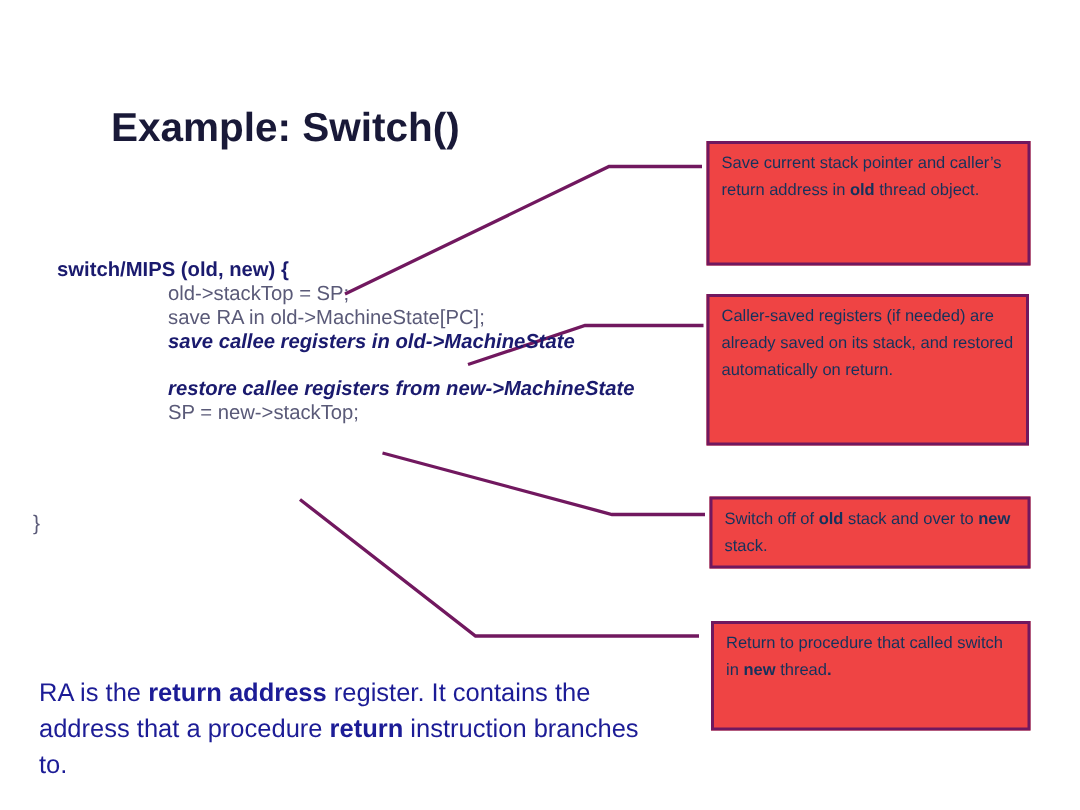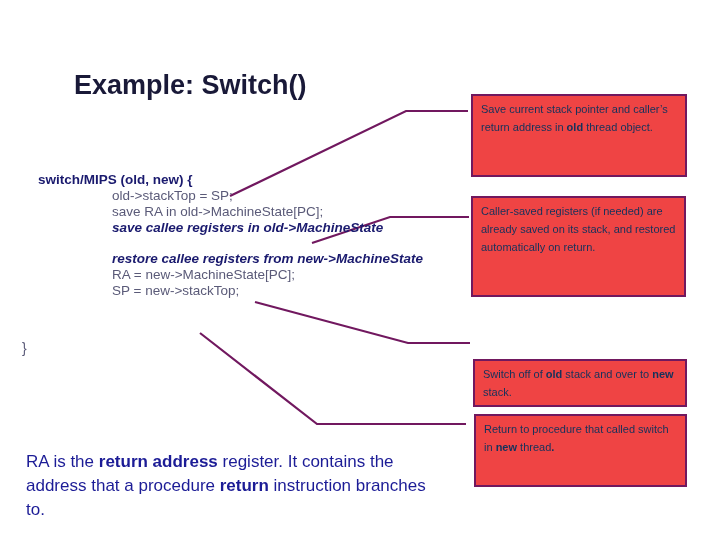--- a/index.html
+++ b/index.html
@@ -78,21 +78,21 @@
     color: #14325c;
     font-size: 11px;
     line-height: 18px;
     padding: 4px 6px 4px 8px;
     font-weight: normal;
   }
   .callout b { font-weight: bold; }
 
   #callout-1 { left: 471px; top: 94px;  width: 216px; height: 83px; }
   #callout-2 { left: 471px; top: 196px; width: 215px; height: 101px; }
-  #callout-3 { left: 473px; top: 331px; width: 214px; height: 48px; margin-top: 28px; }
+  #callout-3 { left: 473px; top: 331px; width: 214px; height: 48px; }
   #callout-4 { left: 474px; top: 414px; width: 213px; height: 73px; }
 
   
   #bottom-note {
     position: absolute;
     left: 26px;
     top: 450px;
     width: 400px;
     color: #1c1c96;
     font-size: 17px;
@@ -124,21 +124,20 @@
       <polyline points="200,333 317,424 466,424" fill="none" stroke="#71185f" stroke-width="2.2" stroke-linecap="butt" stroke-linejoin="miter"></polyline>
     </svg>
 
   <div id="code-block">
       <div class="code-line head">switch/MIPS (old, new) {</div>
       <div class="code-line indent">old-&gt;stackTop = SP;</div>
       <div class="code-line indent">save RA in old-&gt;MachineState[PC];</div>
       <div class="code-line indent emph">save callee registers in old-&gt;MachineState</div>
       <div class="code-line indent blank"></div>
       <div class="code-line indent emph">restore callee registers from new-&gt;MachineState</div>
-      <div class="code-line indent">RA = new-&gt;MachineState[PC];</div>
       <div class="code-line indent">SP = new-&gt;stackTop;</div>
       <div class="code-line indent blank"></div>
     </div>
   <div id="close-brace">}</div>
 
   <div class="callout" id="callout-1"><span>Save current stack pointer and caller’s return address in </span><b>old</b><span> thread object.</span></div>
   <div class="callout" id="callout-2"><span>Caller-saved registers (if needed) are already saved on its stack, and restored automatically on return.</span></div>
   <div class="callout" id="callout-3"><span>Switch off of </span><b>old</b><span> stack and over to </span><b>new</b><span> stack.</span></div>
   <div class="callout" id="callout-4"><span>Return to procedure that called switch in </span><b>new</b><span> thread</span><b>.</b></div>
 

